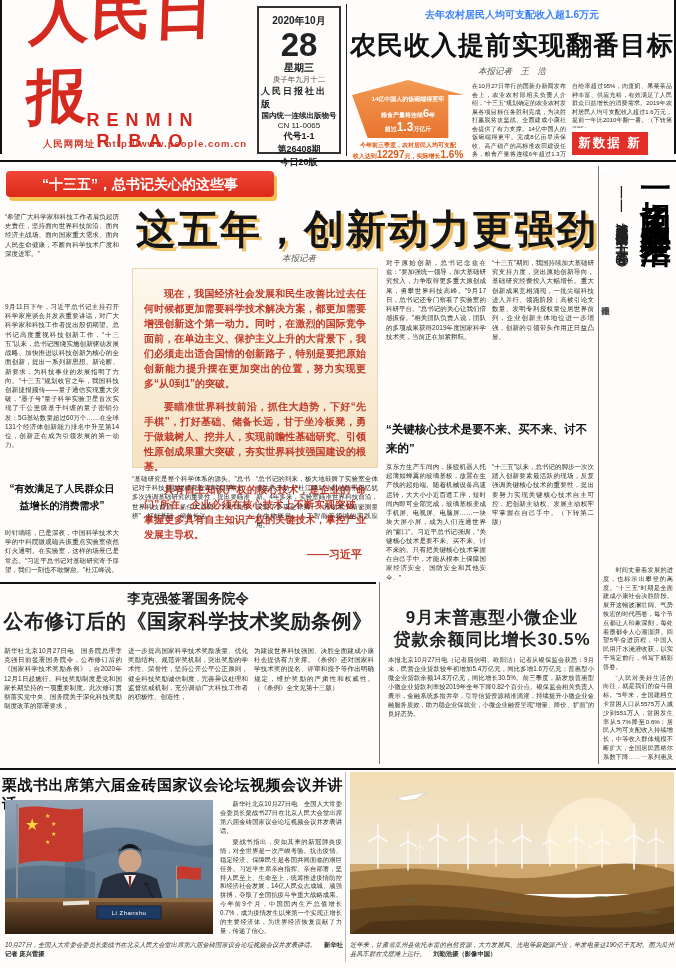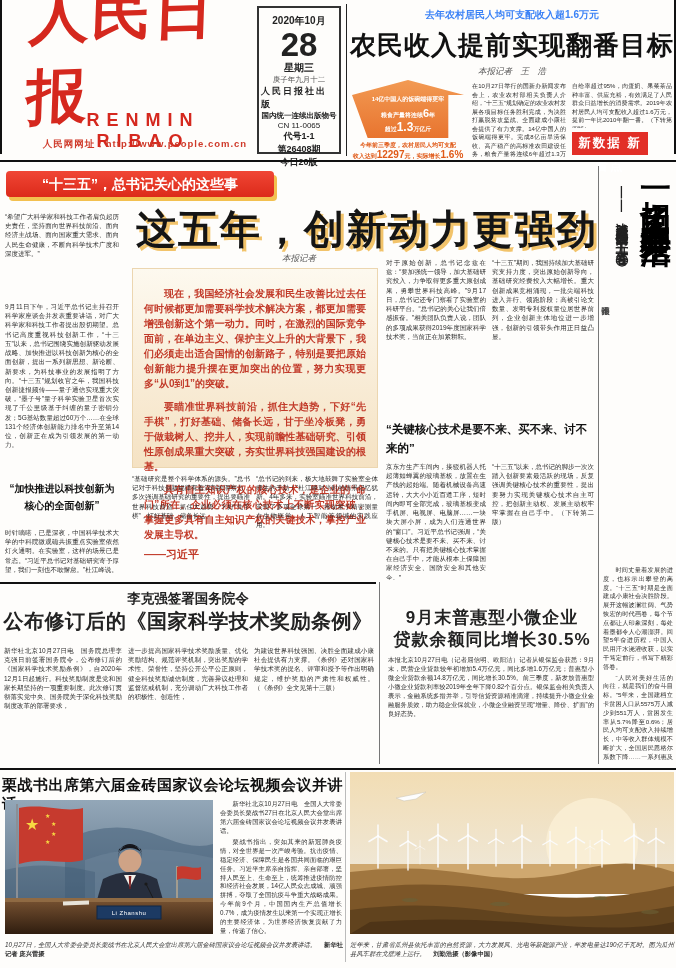--- a/index.html
+++ b/index.html
@@ -34,21 +34,21 @@
             background:linear-gradient(180deg,#f29a53,#e8742f);}
   .aline{position:absolute;width:100%;text-align:center;color:#fff;font-weight:bold;}
   .orange{color:#e05a18;}
   .badge{background:#e22f27;color:#fff;font-weight:bold;font-size:12.5px;text-align:center;letter-spacing:2px;}
   
   .pill{background:linear-gradient(180deg,#f04635,#dc2a1a);border-radius:4px;color:#fff;font-weight:bold;
         font-size:14px;text-align:center;box-shadow:3px 4px 0 #f3c04f;}
   .leadhead{font-size:40px;font-weight:900;color:#151515;text-shadow:3px 3px 0 #f2c36a;letter-spacing:2px;text-align:right;}
   .qbox{background:linear-gradient(180deg,#fdf9ef,#f5e2c3);border:1px solid #ecd6b0;padding:9px 11px;box-sizing:border-box;}
   .qbox p{font-size:10px;line-height:1.5;font-weight:bold;color:#c23b2a;text-align:justify;text-indent:2em;margin:8px 0 5px;}
-  .qattr{text-align:left;font-size:11px;font-weight:bold;color:#c23b2a;padding-right:4px;}
+  .qattr{text-align:right;font-size:11px;font-weight:bold;color:#c23b2a;padding-right:4px;}
   .pullq{font-size:10px;font-weight:bold;color:#111;text-align:center;line-height:1.7;}
   .subR{font-size:11.5px;font-weight:bold;color:#111;line-height:1.65;}
   
   .vert{writing-mode:vertical-rl;}
   .edtitle{font-size:31px;font-weight:900;color:#000;letter-spacing:4px;}
   .edsub{font-size:12.5px;font-weight:bold;color:#222;letter-spacing:1px;}
   .edby{font-size:8.5px;color:#444;}
   
   .dkick{font-size:13.5px;font-weight:bold;}
   .dhead{font-family:"DejaVu Serif",serif;font-size:20px;font-weight:900;letter-spacing:0.5px;}
@@ -115,21 +115,21 @@
 
   <div class="abs qbox" style="left:132px;top:268px;width:246px;height:200px;">
     <p>现在，我国经济社会发展和民生改善比过去任何时候都更加需要科学技术解决方案，都更加需要增强创新这个第一动力。同时，在激烈的国际竞争面前，在单边主义、保护主义上升的大背景下，我们必须走出适合国情的创新路子，特别是要把原始创新能力提升摆在更加突出的位置，努力实现更多“从0到1”的突破。</p>
     <p>要瞄准世界科技前沿，抓住大趋势，下好“先手棋”，打好基础、储备长远，甘于坐冷板凳，勇于做栽树人、挖井人，实现前瞻性基础研究、引领性原创成果重大突破，夯实世界科技强国建设的根基。</p>
     <p>具有自主知识产权的核心技术，是企业的“命门”所在。企业必须在核心技术上不断实现突破，掌握更多具有自主知识产权的关键技术，掌控产业发展主导权。</p>
     <div class="qattr">——习近平</div>
   </div>
 
   <div class="abs txt" style="left:5px;top:212px;width:114px;height:86px;">“希望广大科学家和科技工作者肩负起历史责任，坚持面向世界科技前沿、面向经济主战场、面向国家重大需求、面向人民生命健康，不断向科学技术广度和深度进军。”</div>
   <div class="abs txt" style="left:5px;top:302px;width:114px;height:174px;">9月11日下午，习近平总书记主持召开科学家座谈会并发表重要讲话，对广大科学家和科技工作者提出殷切期望。总书记高度重视科技创新工作，“十三五”以来，总书记围绕实施创新驱动发展战略、加快推进以科技创新为核心的全面创新，提出一系列新思想、新论断、新要求，为科技事业的发展指明了方向。“十三五”规划收官之年，我国科技创新捷报频传——量子通信实现重大突破，“墨子号”量子科学实验卫星首次实现了千公里级基于纠缠的量子密钥分发；5G基站数量超过60万个……在全球131个经济体创新能力排名中升至第14位，创新正在成为引领发展的第一动力。</div>
-  <div class="abs pullq" style="left:5px;top:480px;width:114px;height:44px;">“加快推进以科技创新为核心的全面创新”</div>
+  <div class="abs pullq" style="left:5px;top:480px;width:114px;height:44px;">“有效满足了人民群众日益增长的消费需求”</div>
   <div class="abs txt" style="left:5px;top:528px;width:114px;height:50px;">时针嘀嗒，已是深夜，中国科学技术大学的中科院微观磁共振重点实验室依然灯火通明。在实验室，这样的场景已是常态。“习近平总书记对基础研究寄予厚望，我们一刻也不敢懈怠。”杜江峰说。</div>
 
   <div class="abs txt" style="left:132px;top:474px;width:118px;height:102px;">“基础研究是整个科学体系的源头。”总书记对于科技创新规律有着深刻的洞察力，多次强调基础研究的重要性，提出要瞄准世界科技前沿，抓住大趋势，下好“先手棋”，打好基础、储备长远。</div>
   <div class="abs txt" style="left:256px;top:474px;width:122px;height:102px;">“总书记的到来，极大地鼓舞了实验室全体师生的干劲！”杜江峰对当时的情景记忆犹新。4年多来，实验室瞄准世界科技前沿，实现了多项全球第一，推动量子精密测量在生物医学、人工智能等领域的实践应用。</div>
 
   <div class="abs txt" style="left:386px;top:258px;width:100px;height:158px;">对于原始创新，总书记念兹在兹：“要加强统一领导，加大基础研究投入，力争取得更多重大原创成果，勇攀世界科技高峰。”9月17日，总书记还专门察看了实验室的科研平台。“总书记的关心让我们倍感振奋。”相关团队负责人说，团队的多项成果获得2019年度国家科学技术奖，当前正在加紧耕耘。</div>
   <div class="abs txt" style="left:492px;top:258px;width:102px;height:158px;">“十三五”期间，我国持续加大基础研究支持力度，突出原始创新导向，基础研究经费投入大幅增长。重大创新成果竞相涌现，一批尖端科技进入并行、领跑阶段；高被引论文数量、发明专利授权量位居世界前列，企业创新主体地位进一步增强，创新的引领带头作用正日益凸显。</div>
   <div class="abs subR" style="left:386px;top:420px;width:208px;height:38px;">“关键核心技术是要不来、买不来、讨不来的”</div>
   <div class="abs txt" style="left:386px;top:462px;width:100px;height:118px;">京东方生产车间内，接驳机器人托起薄如蝉翼的玻璃基板，放置在生产线的起始端。随着机械设备高速运转，大大小小近百道工序，短时间内即可全部完成，玻璃基板变成手机屏、电视屏、电脑屏……一块块大屏小屏，成为人们连通世界的“窗口”。习近平总书记强调，“关键核心技术是要不来、买不来、讨不来的。只有把关键核心技术掌握在自己手中，才能从根本上保障国家经济安全、国防安全和其他安全。”</div>
   <div class="abs txt" style="left:492px;top:462px;width:102px;height:118px;">“十三五”以来，总书记的脚步一次次踏入创新要素最活跃的现场，反复强调关键核心技术的重要性，提出要努力实现关键核心技术自主可控，把创新主动权、发展主动权牢牢掌握在自己手中。（下转第二版）</div>

